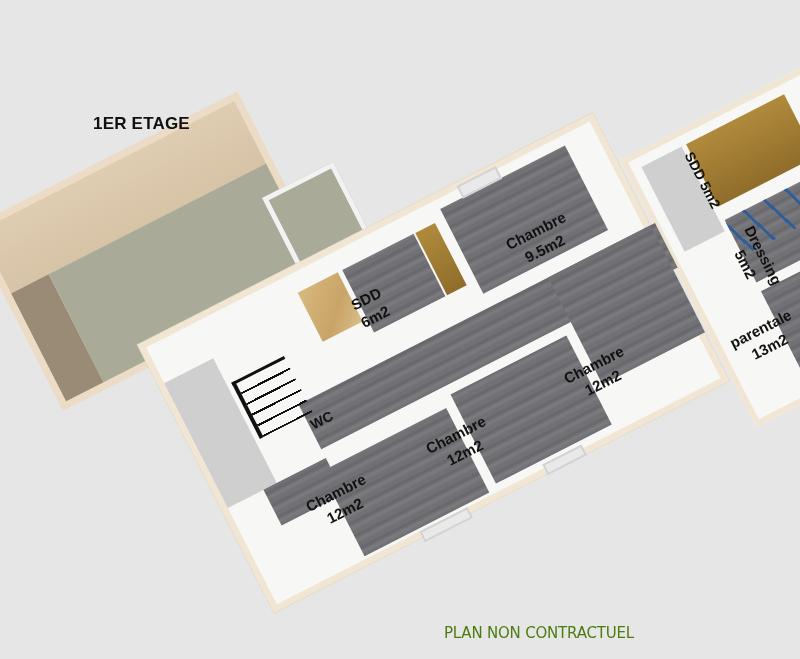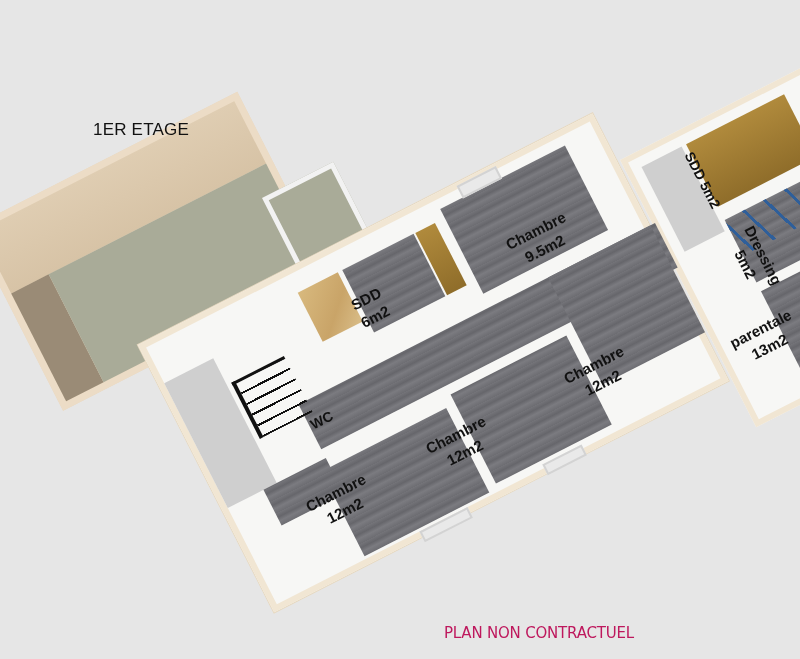--- a/index.html
+++ b/index.html
@@ -2,27 +2,27 @@
 <html><head>
 <meta charset="utf-8">
 <style>
   html, body { margin:0; padding:0; }
   body {
     width:800px; height:659px; overflow:hidden; position:relative;
     background:#e6e6e6;
     font-family:"Liberation Sans", "DejaVu Sans", sans-serif;
   }
   .title {
-    position:absolute; left:93px; top:120px;
-    font-size:17px; font-weight:normal; color:#111; letter-spacing:0.2px;
+    position:absolute; left:93px; top:114px;
+    font-size:17px; font-weight:bold; color:#111; letter-spacing:0.2px;
     font-family:"Liberation Sans", sans-serif;
   }
   .footer {
     position:absolute; left:444px; top:624px;
-    font-size:15px; color:#be185d;
+    font-size:15px; color:#4d7c0f;
     font-family:"DejaVu Sans", sans-serif; letter-spacing:-0.2px;
   }
   .scene { position:absolute; left:0; top:0; width:800px; height:659px; }
   .blk { position:absolute; box-sizing:border-box; }
 
   
   .attic {
     left:-30px; top:228px; width:300px; height:205px;
     background:#e8d7bf; border:7px solid #ecdcc6;
     transform:rotate(-27deg); transform-origin:0 0;

